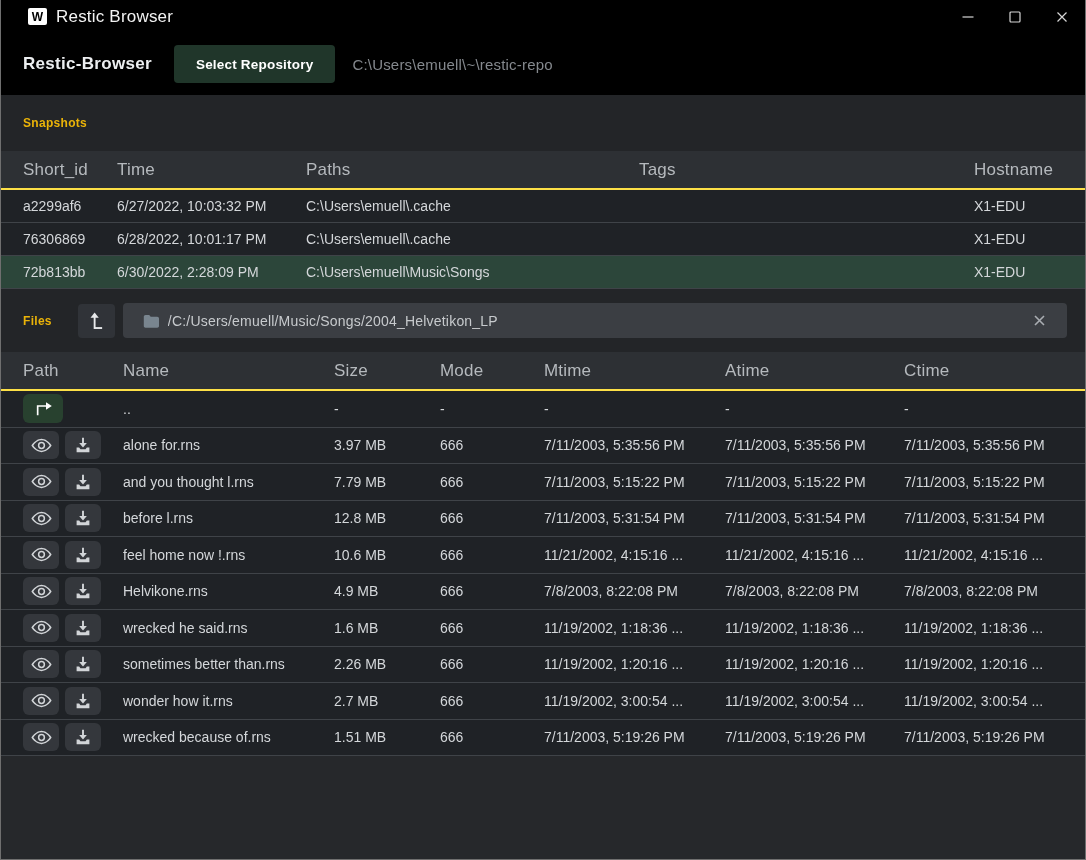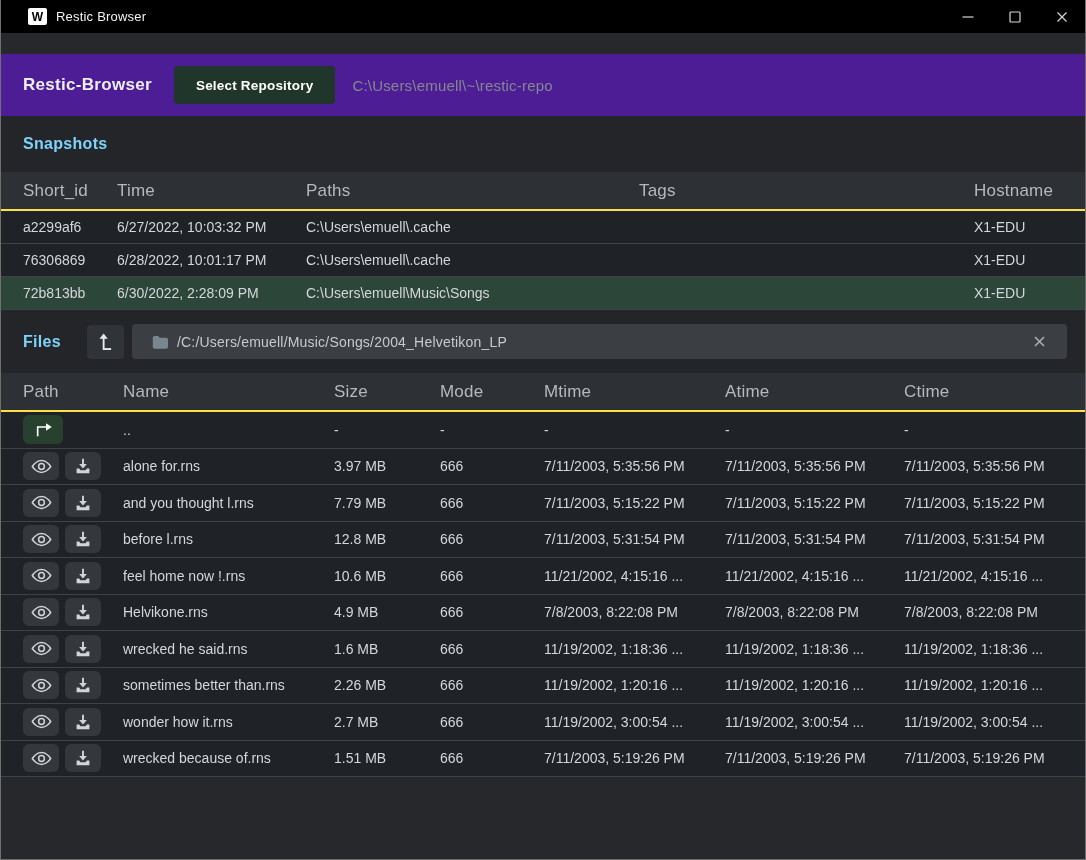--- a/index.html
+++ b/index.html
@@ -24,56 +24,55 @@
     display: flex; align-items: center;
     padding-left: 27px;
     color: #fff;
   }
   .logo {
     width: 19px; height: 17px; background: #fff; color: #000;
     font-weight: bold; font-size: 12px; border-radius: 2px;
     display: flex; align-items: center; justify-content: center;
     margin-right: 9px;
   }
-  .win-title { font-size: 13px; color: #f2f2f2; letter-spacing: .2px; }
+  .win-title { font-size: 17px; color: #f2f2f2; letter-spacing: .2px; }
   .caption-buttons { margin-left: auto; display: flex; height: 100%; }
   .cap-btn {
     width: 47px; height: 100%;
     display: flex; align-items: center; justify-content: center;
     background: transparent; border: none; cursor: default;
   }
 
   
   .toolbar {
     flex: 0 0 62px;
-    background: #4c1d95;
+    background: #000000;
     display: flex; align-items: center;
     padding: 0 22px;
-    margin-top: 21px;
   }
   .app-title { font-size: 17px; font-weight: bold; color: #eceef0; letter-spacing: .3px; }
   .select-repo-btn {
     margin-left: 22px;
     background: var(--button-green, #20362a);
     color: #fff; font-family: inherit; font-weight: bold; font-size: 13.5px;
     border: none; border-radius: 4px;
     height: 38px; padding: 0 22px;
     letter-spacing: .2px;
   }
   .repo-path { margin-left: 17px; color: #85898e; font-size: 15px; letter-spacing: .2px; }
 
   
   .section-strip {
     background: #232528;
     display: flex; align-items: center;
     padding: 0 18px 0 22px;
   }
   .snapshots-strip { flex: 0 0 56px; }
   .files-strip { flex: 0 0 63px; }
-  .section-heading { font-size: 16px; font-weight: bold; color: #7dd3fc; letter-spacing: .3px; }
+  .section-heading { font-size: 12px; font-weight: bold; color: #eab308; letter-spacing: .3px; }
 
   
   .table-header {
     flex: 0 0 37px;
     background: #2d3034;
     display: grid; align-items: center;
     padding-left: 22px;
     color: #b5b9bd; font-size: 17px; letter-spacing: .2px;
   }
   .snap-grid  { grid-template-columns: 94px 189px 333px 335px 1fr; }

